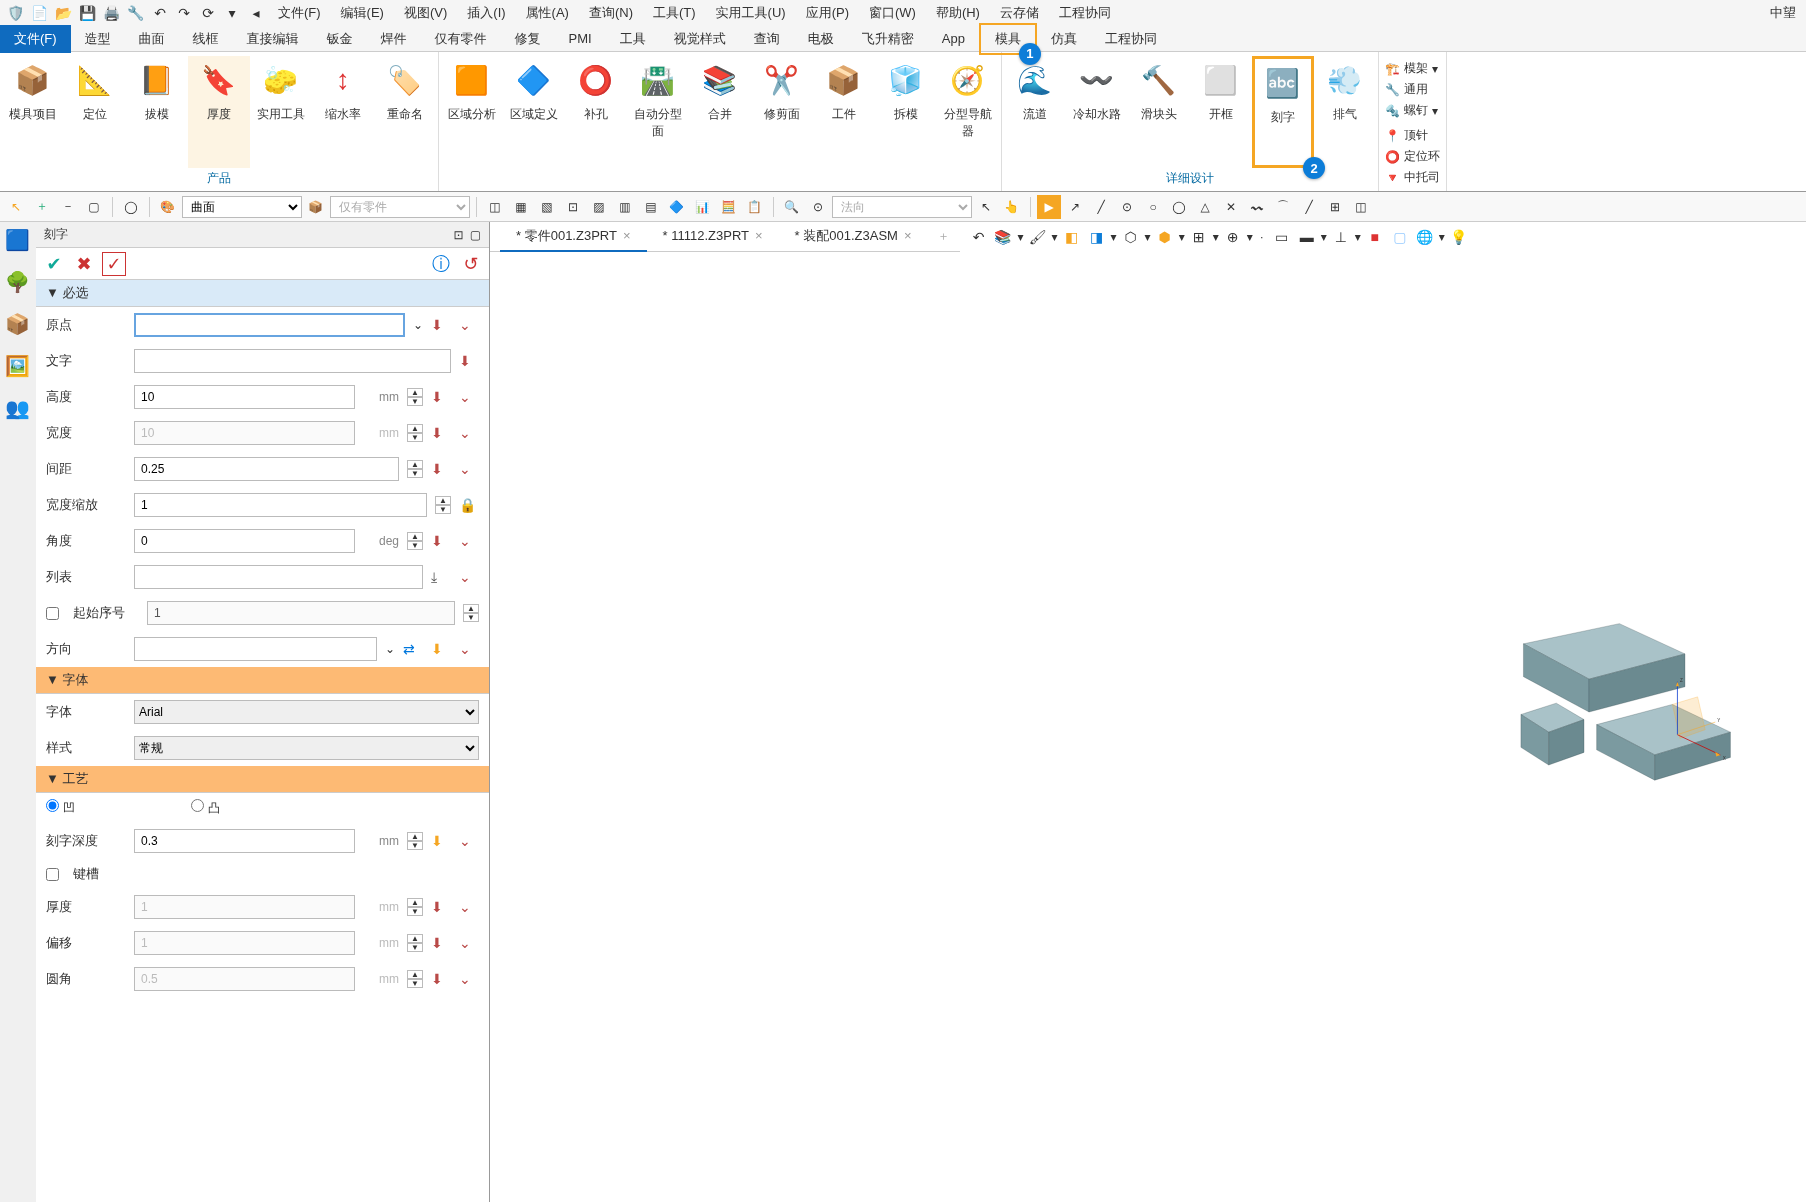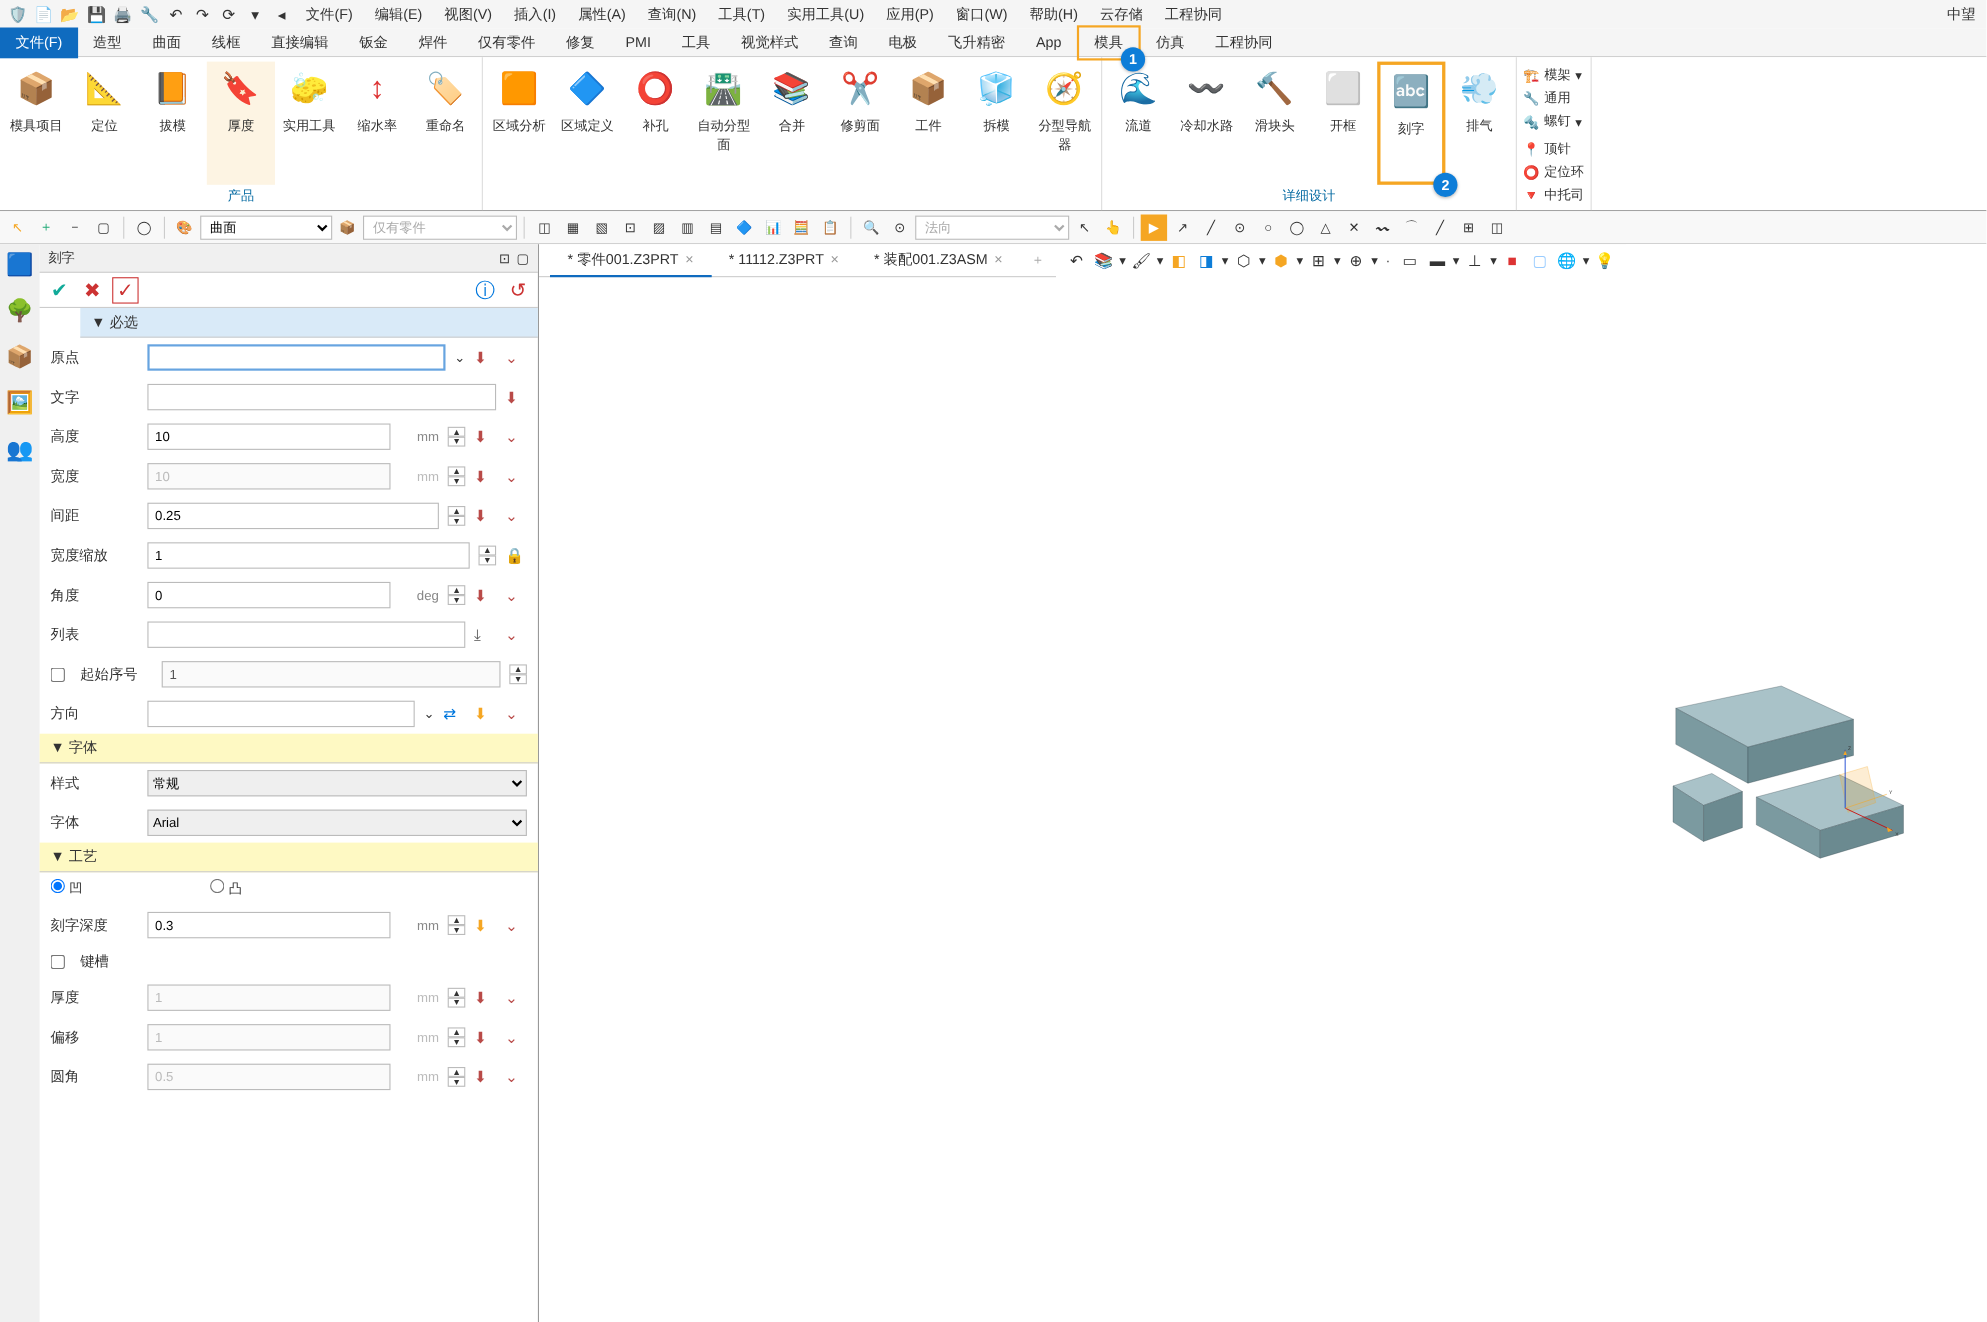--- a/index.html
+++ b/index.html
@@ -41,22 +41,22 @@
 .left-panel { width: 490px; border-right: 1px solid #999; display: flex; }
 .left-iconbar { width: 36px; background: #f0f0f0; display: flex; flex-direction: column; gap: 14px; padding-top: 4px; align-items: center; }
 .left-iconbar .side-icon { width: 28px; height: 28px; display: flex; align-items: center; justify-content: center; font-size: 20px; cursor: pointer; }
 .left-content { flex: 1; display: flex; flex-direction: column; }
 .left-header { height: 26px; background: #f0f0f0; display: flex; align-items: center; padding: 0 8px; border-bottom: 1px solid #ccc; }
 .left-header .btns { margin-left: auto; display: flex; gap: 6px; }
 .left-actions { height: 32px; display: flex; align-items: center; padding: 0 6px; gap: 6px; border-bottom: 1px solid #ccc; }
 .left-actions .act { font-size: 18px; cursor: pointer; width: 24px; height: 24px; display:flex; align-items:center; justify-content:center; border:1px solid transparent; }
 .left-actions .spacer { flex: 1; }
 
-.section-hdr { background: #fef9c3; padding: 4px 10px; font-size: 13px; border-bottom: 1px solid #ccc; }
-.section-hdr.active { background: #d9eaf8; margin-left: 37px; }
+.section-hdr { background: #fdba74; padding: 4px 10px; font-size: 13px; border-bottom: 1px solid #ccc; }
+.section-hdr.active { background: #d9eaf8; }
 .form-row { display: flex; align-items: center; padding: 6px 10px; gap: 8px; }
 .form-row .lbl { width: 80px; font-size: 13px; color: #333; }
 .form-row input[type="text"] { flex: 1; height: 24px; border: 1px solid #bbb; padding: 0 6px; font-size: 12px; }
 .form-row input.focused { border: 2px solid #67a4e0; }
 .form-row .unit { width: 36px; text-align: right; color: #888; }
 .form-row .spin { width: 16px; display: flex; flex-direction: column; }
 .form-row .spin span { height: 9px; font-size: 8px; text-align: center; border: 1px solid #bbb; cursor:pointer; line-height:7px; }
 .form-row .end-ico { width: 20px; font-size: 14px; cursor: pointer; color:#b94a48; }
 .form-row select { flex: 1; height: 24px; border: 1px solid #bbb; font-size: 12px; }
 .form-row input[type="radio"] { margin-right: 4px; }
@@ -425,26 +425,26 @@
         <span class="lbl">方向</span>
         <input type="text" value="" style="">
         <span>⌄</span>
         <span class="end-ico" style="color:#07d">⇄</span>
         <span class="end-ico" style="color:#f5a623">⬇</span>
         <span class="end-ico">⌄</span>
       </div>
 
       <div class="section-hdr">▼ 字体</div>
       <div class="form-row">
+        <span class="lbl">字体</span>
+        <select><option>Arial</option></select>
+      </div>
+      <div class="form-row">
         <span class="lbl">样式</span>
         <select><option>常规</option></select>
-      </div>
-      <div class="form-row">
-        <span class="lbl">字体</span>
-        <select><option>Arial</option></select>
       </div>
 
       <div class="section-hdr">▼ 工艺</div>
       <div class="form-row">
         <label><input type="radio" name="t" checked="" style=""><span>凹</span></label>
         <span style="width:100px"></span>
         <label><input type="radio" name="t" style=""><span>凸</span></label>
       </div>
       <div class="form-row">
         <span class="lbl">刻字深度</span>

